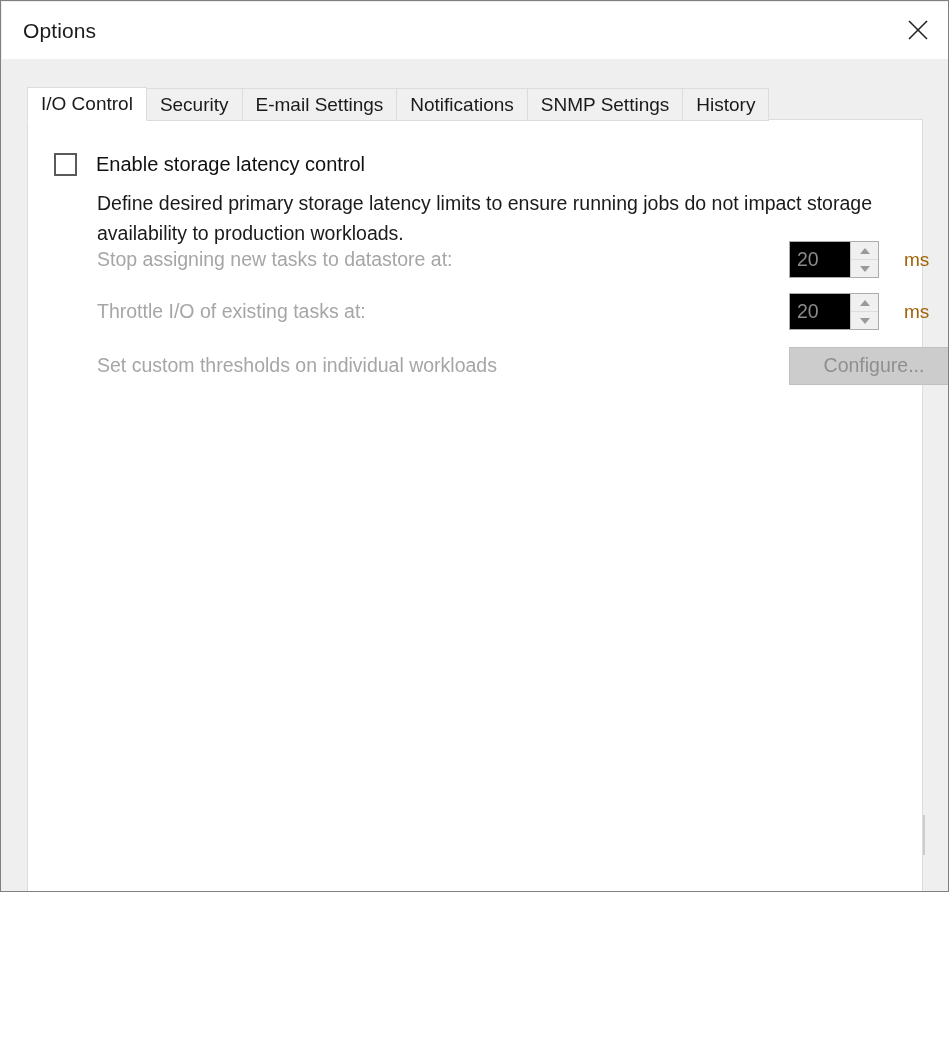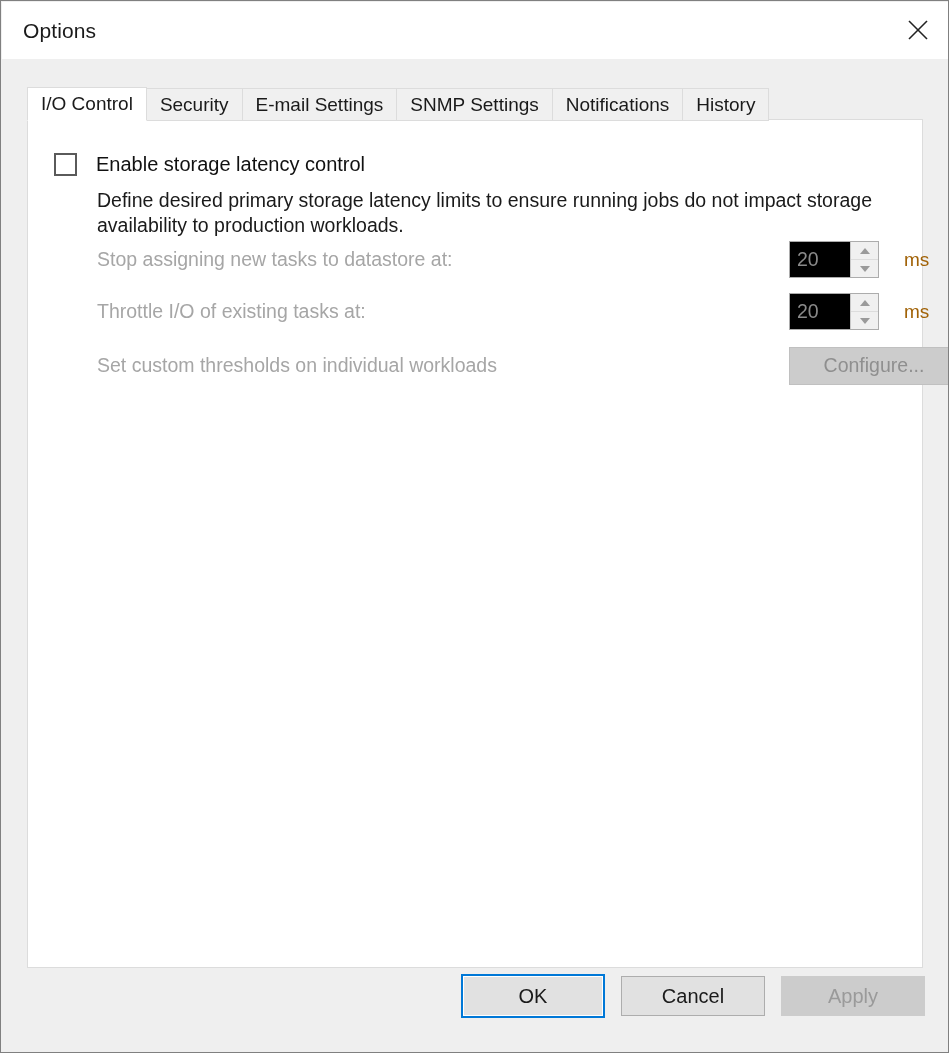--- a/index.html
+++ b/index.html
@@ -7,21 +7,21 @@
     width: 949px;
     height: 1053px;
     background: #ffffff;
     font-family: "Liberation Sans", sans-serif;
     -webkit-font-smoothing: antialiased;
   }
 
   .dialog {
     position: relative;
     width: 949px;
-    height: 1053px;
+    height: 892px;
     background: #efefef;
     border: 1px solid #808080;
     overflow: hidden;
   }
 
   
   .titlebar {
     position: absolute;
     left: 1px; top: 1px;
     width: 947px; height: 57px;
@@ -113,21 +113,21 @@
     font-size: 20px;
     color: #111111;
     white-space: nowrap;
   }
 
   .desc {
     position: absolute;
     left: 69px; top: 68px;
     width: 780px;
     font-size: 19.5px;
-    line-height: 25px;
+    line-height: 30px;
     color: #1a1a1a;
   }
 
   .field-row {
     position: absolute;
     left: 69px;
     width: 820px;
     display: flex;
     align-items: center;
   }
@@ -267,24 +267,24 @@
     <div class="tab active">
         <span>I/O Control</span>
       </div>
     <div class="tab">
         <span>Security</span>
       </div>
     <div class="tab">
         <span>E-mail Settings</span>
       </div>
     <div class="tab">
+        <span>Notifications</span>
+      </div>
+    <div class="tab">
         <span>SNMP Settings</span>
-      </div>
-    <div class="tab">
-        <span>Notifications</span>
       </div>
     <div class="tab">
         <span>History</span>
       </div>
   </div>
 
   <div class="tabpanel">
     <div class="content">
 
       <div class="cb-row">

